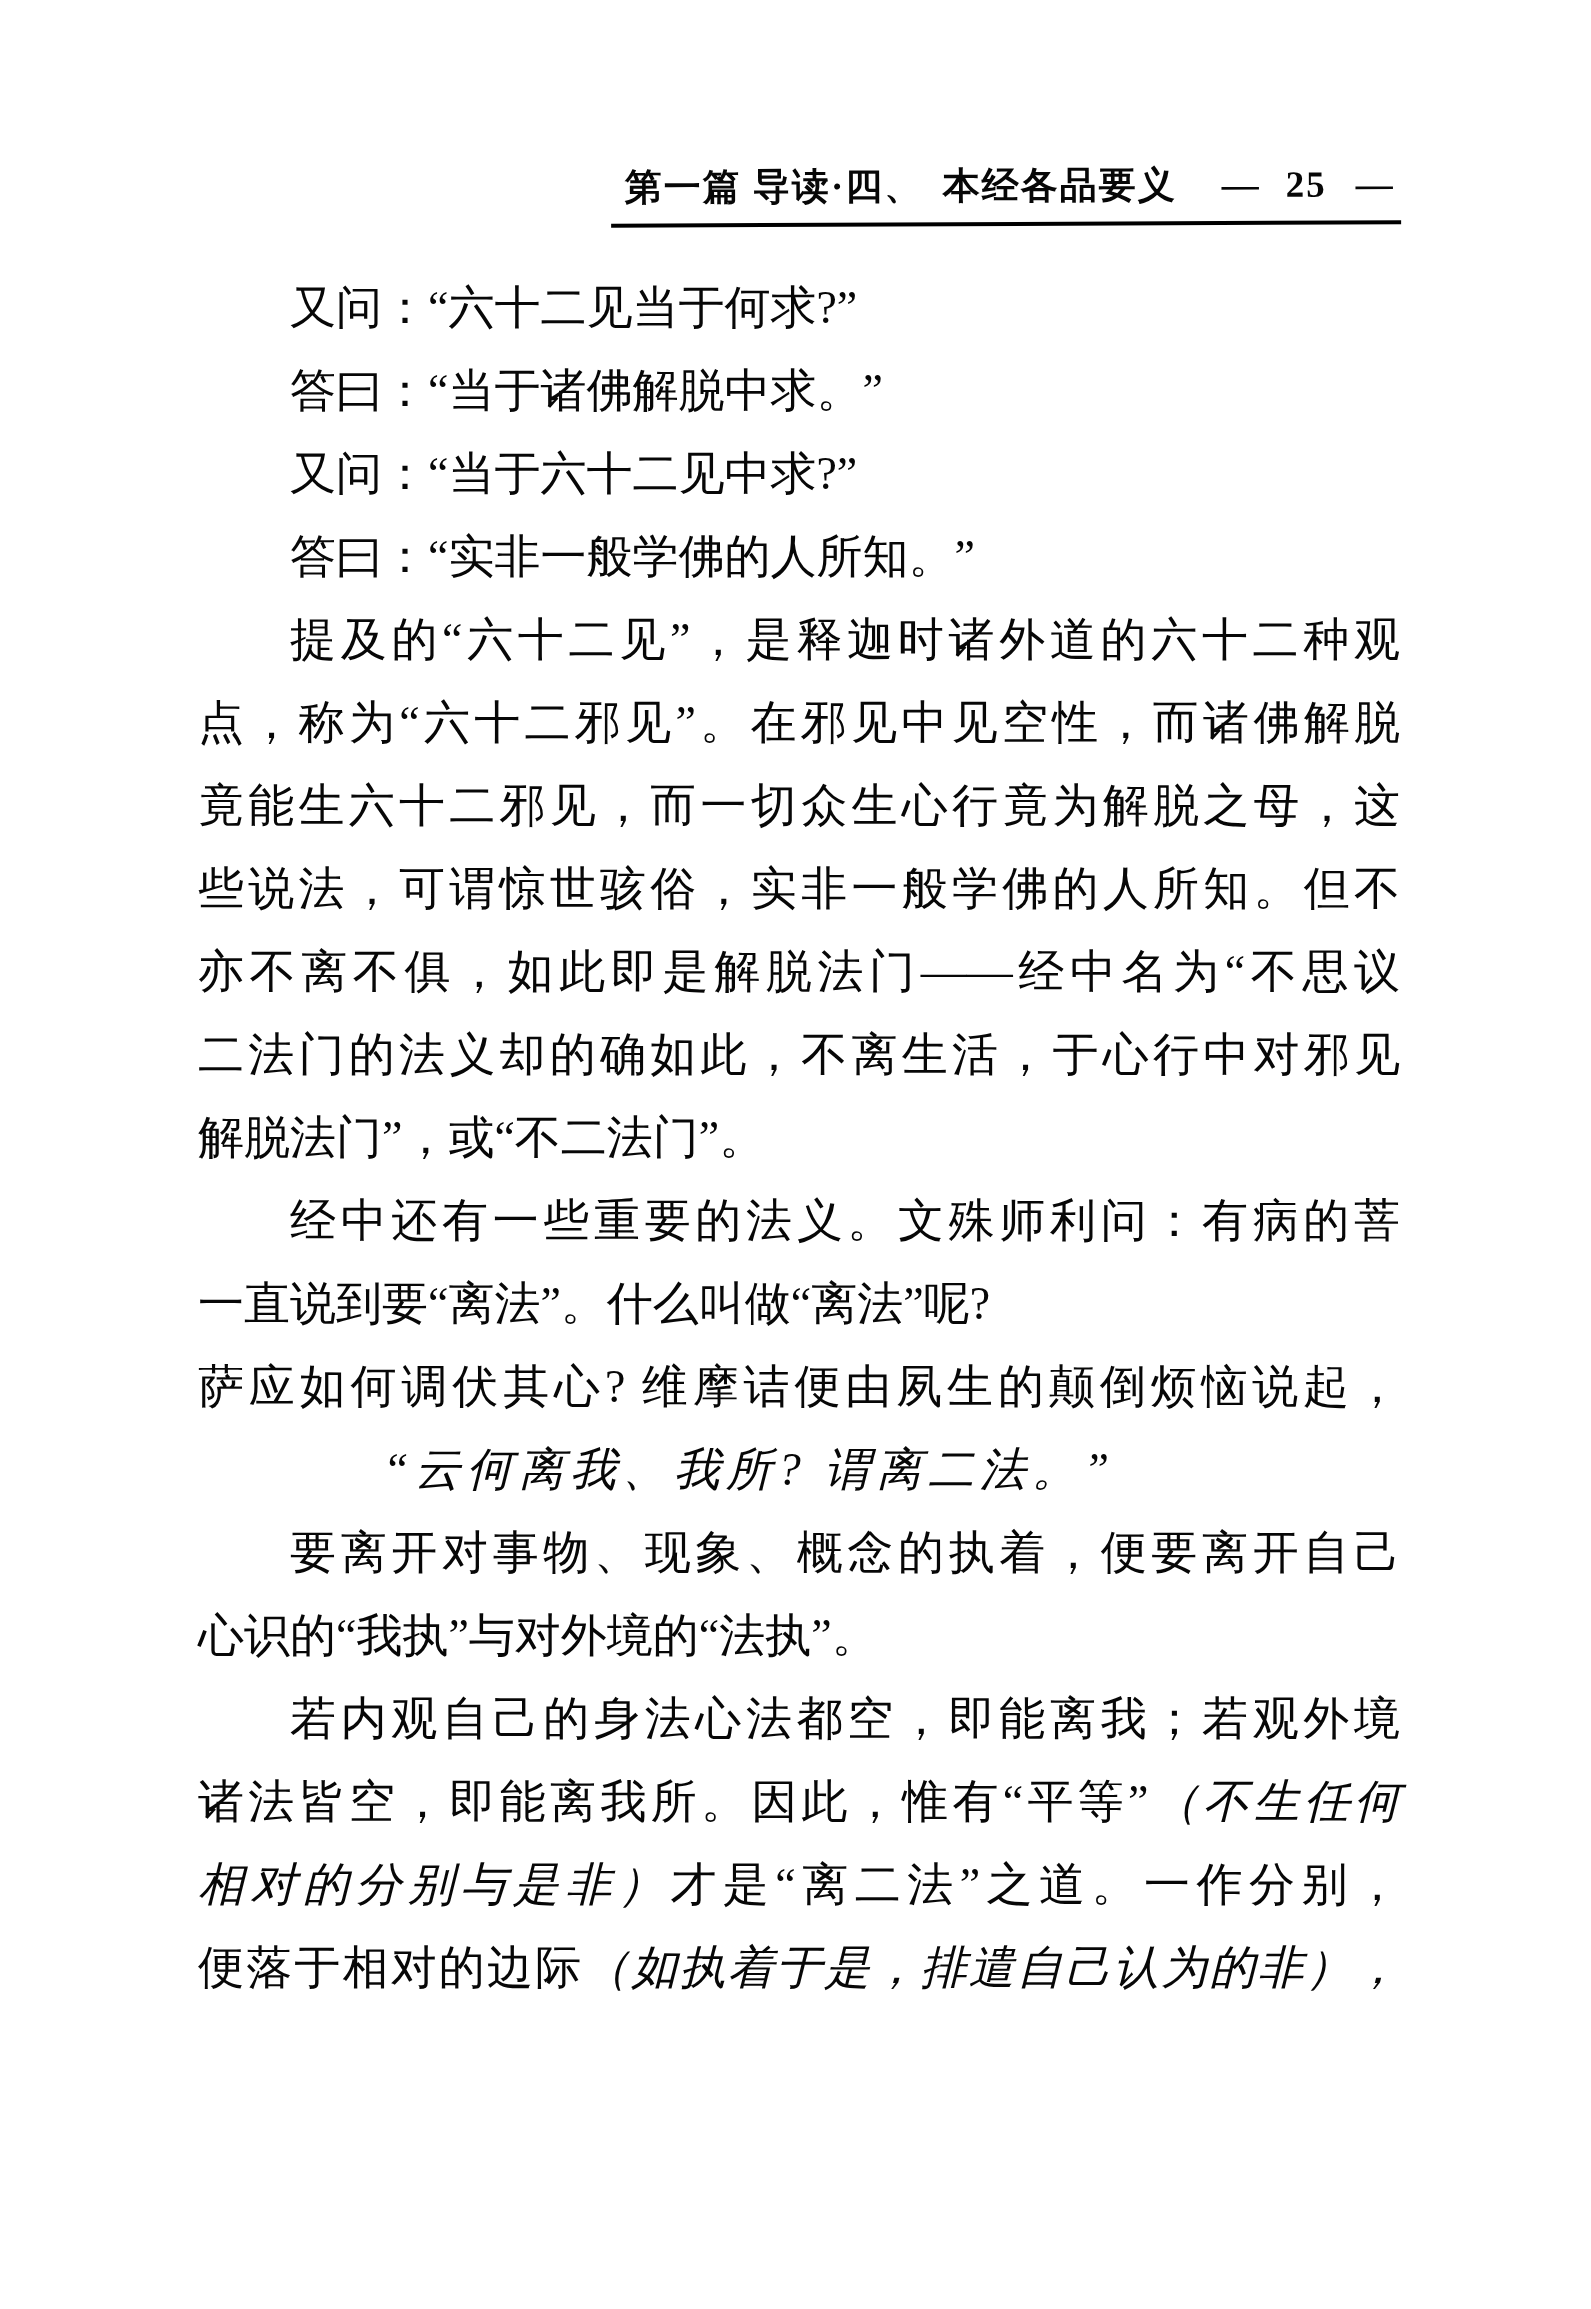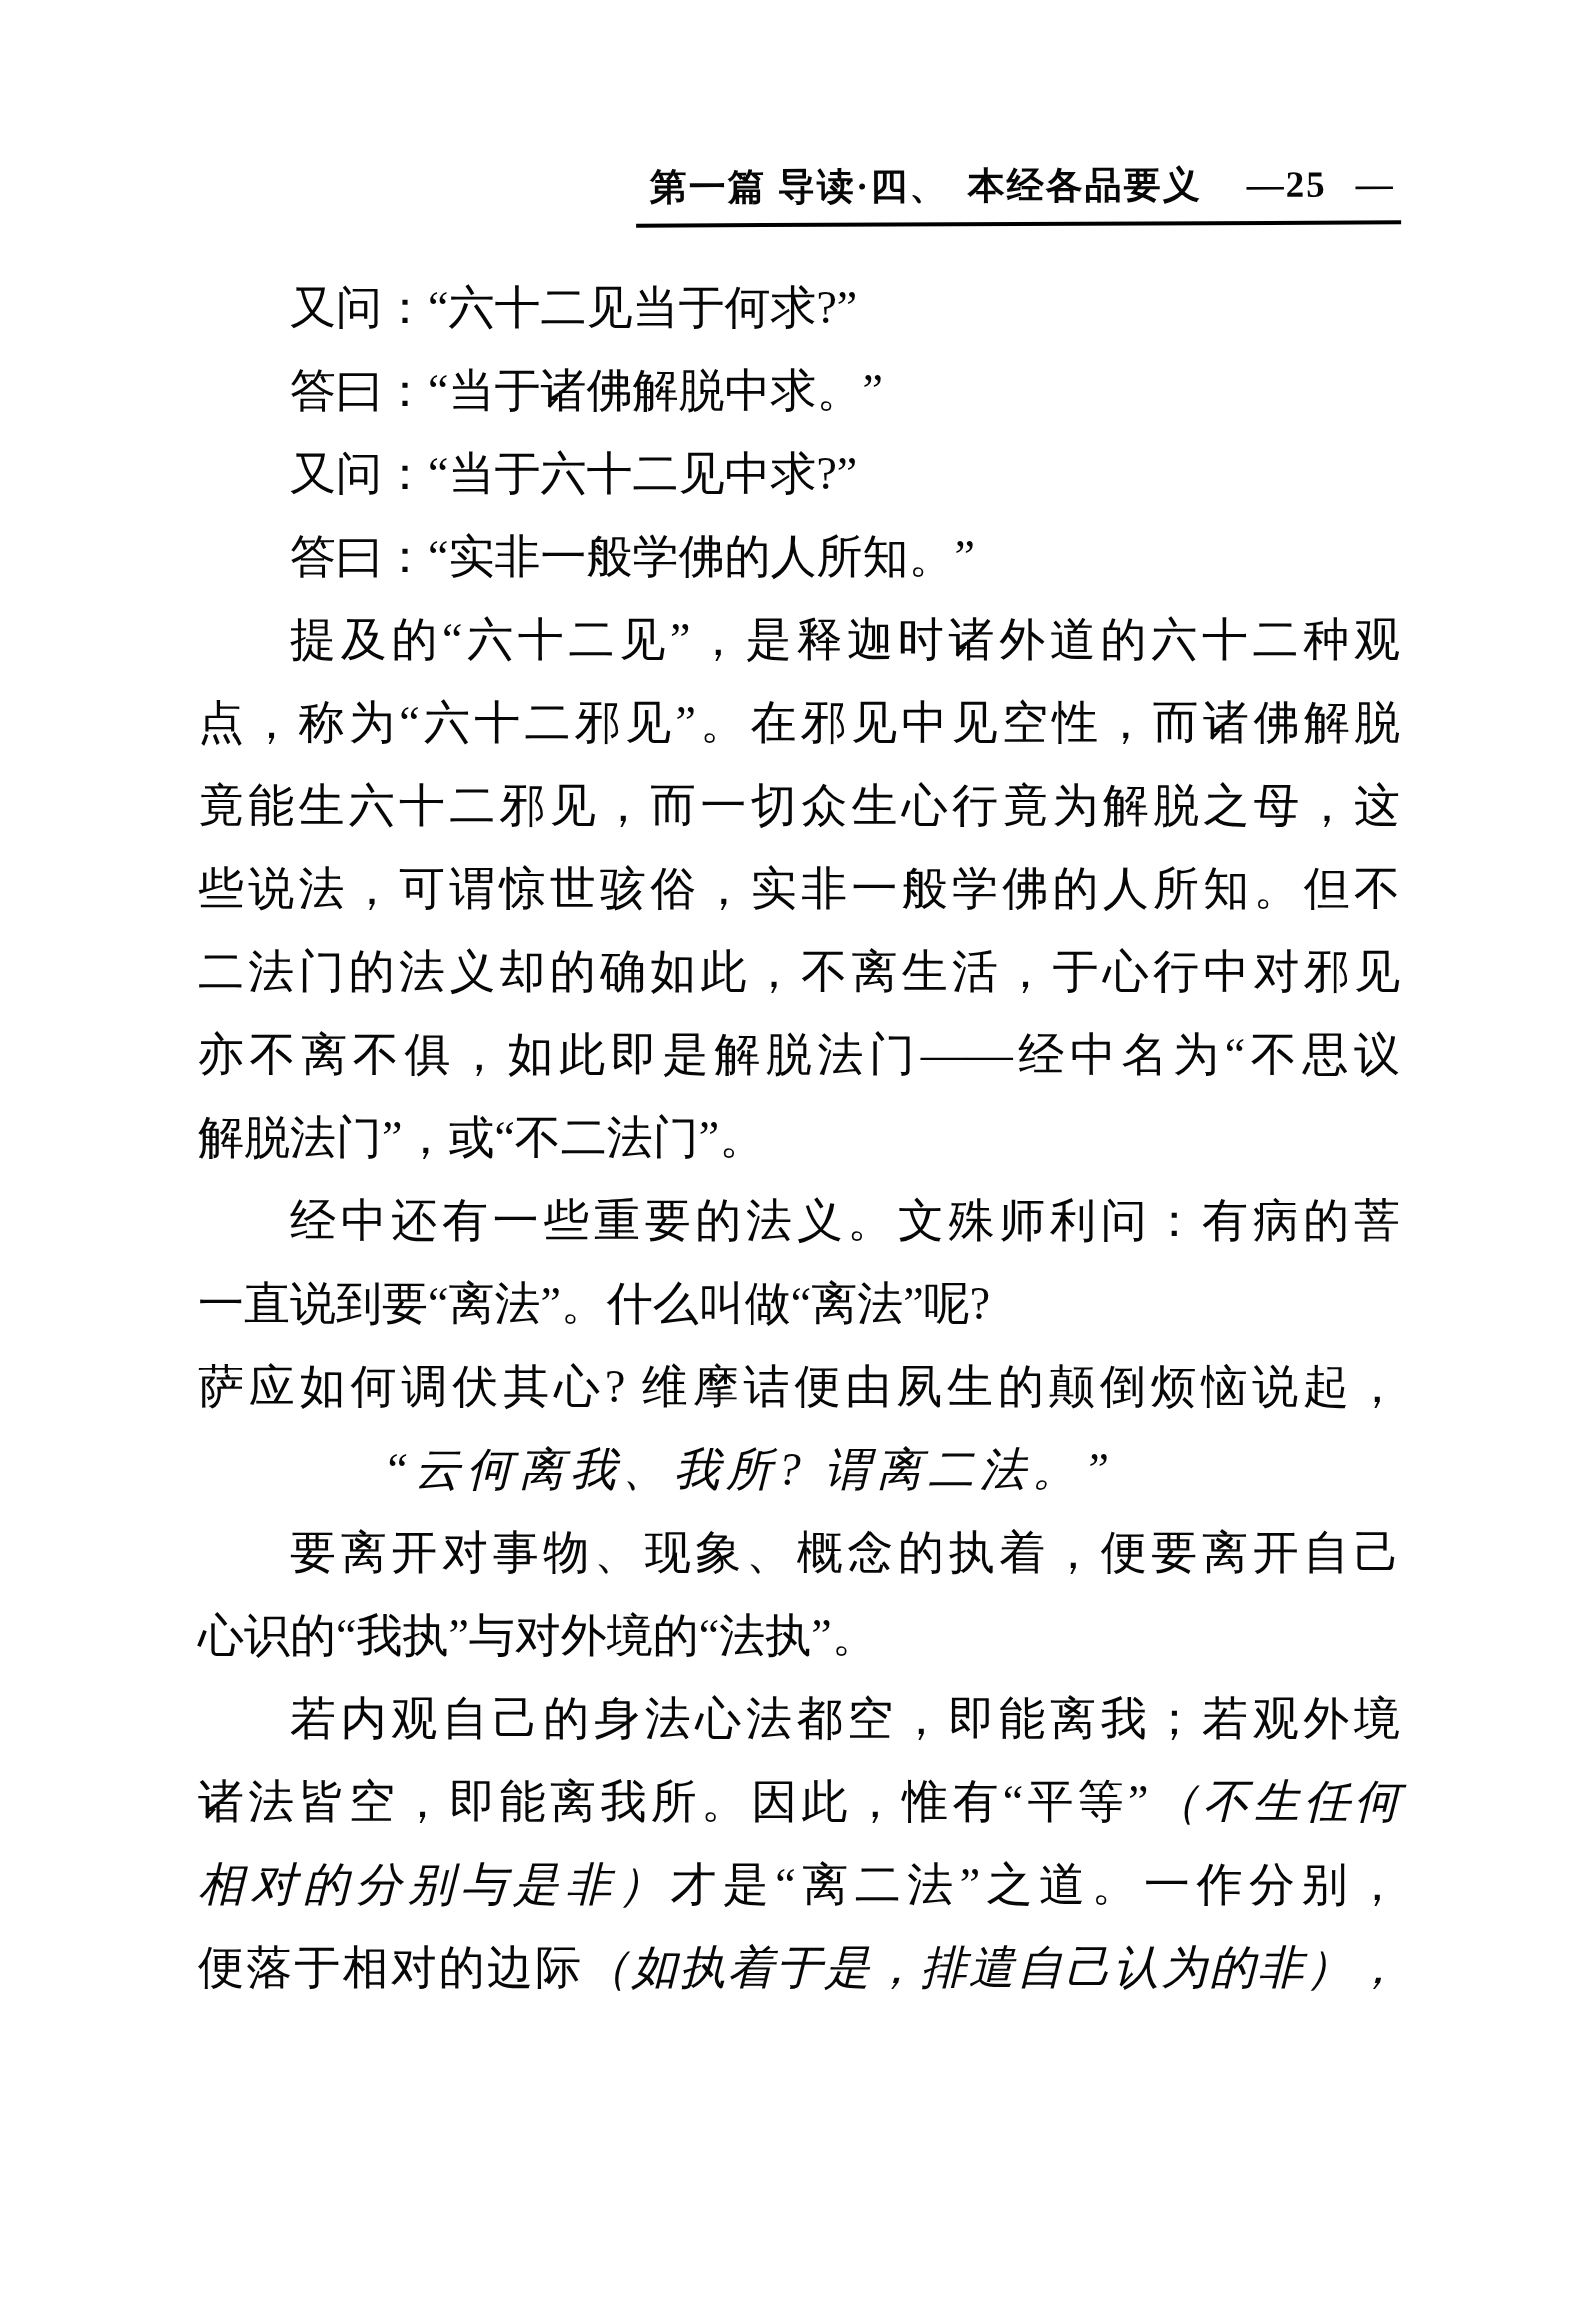--- a/index.html
+++ b/index.html
@@ -21,21 +21,21 @@
     font-size: 37px;
     font-weight: 700;
     letter-spacing: 2px;
     white-space: nowrap;
     border-bottom: 4.9px solid #000;
     padding: 0 5.9px 10.7px 13.7px;
     transform: rotate(-0.25deg);
   }
   .header .chapter { margin-left: 19.5px; }
   .header .dash-l  { margin-left: 45px; }
-  .header .pagenum { }
+  .header .pagenum { margin-left: 25px; }
   .header .dash-r  { margin-left: 29px; }
   
   .body-text {
     position: absolute;
     left: 198px;
     top: 266px;
     width: 1202px;
     font-size: 46px;
     line-height: 83px;
   }
@@ -65,22 +65,22 @@
 
   <div class="body-text">
       <div class="line ind2"><span>又问：“六十二见当于何求?”</span></div>
       <div class="line ind2"><span>答曰：“当于诸佛解脱中求。”</span></div>
       <div class="line ind2"><span>又问：“当于六十二见中求?”</span></div>
       <div class="line ind2"><span>答曰：“实非一般学佛的人所知。”</span></div>
       <div class="line fill ind2"><span>提及的“六十二见”，是释迦时诸外道的六十二种观</span></div>
       <div class="line fill"><span>点，称为“六十二邪见”。在邪见中见空性，而诸佛解脱</span></div>
       <div class="line fill"><span>竟能生六十二邪见，而一切众生心行竟为解脱之母，这</span></div>
       <div class="line fill"><span>些说法，可谓惊世骇俗，实非一般学佛的人所知。但不</span></div>
+      <div class="line fill"><span>亦不离不俱，如此即是解脱法门——经中名为“不思议</span></div>
       <div class="line fill"><span>二法门的法义却的确如此，不离生活，于心行中对邪见</span></div>
-      <div class="line fill"><span>亦不离不俱，如此即是解脱法门——经中名为“不思议</span></div>
       <div class="line"><span>解脱法门”，或“不二法门”。</span></div>
       <div class="line fill ind2"><span>经中还有一些重要的法义。文殊师利问：有病的菩</span></div>
       <div class="line"><span>一直说到要“离法”。什么叫做“离法”呢?</span></div>
       <div class="line fill"><span>萨应如何调伏其心? 维摩诘便由夙生的颠倒烦恼说起，</span></div>
       <div class="line ind4 quote-line"><span class="kai">“云何离我、我所? 谓离二法。”</span></div>
       <div class="line fill ind2"><span>要离开对事物、现象、概念的执着，便要离开自己</span></div>
       <div class="line"><span>心识的“我执”与对外境的“法执”。</span></div>
       <div class="line fill ind2"><span>若内观自己的身法心法都空，即能离我；若观外境</span></div>
       <div class="line fill"><span>诸法皆空，即能离我所。因此，惟有“平等”</span><span class="kai">（不生任何</span></div>
       <div class="line fill"><span class="kai">相对的分别与是非）</span><span>才是“离二法”之道。一作分别，</span></div>

